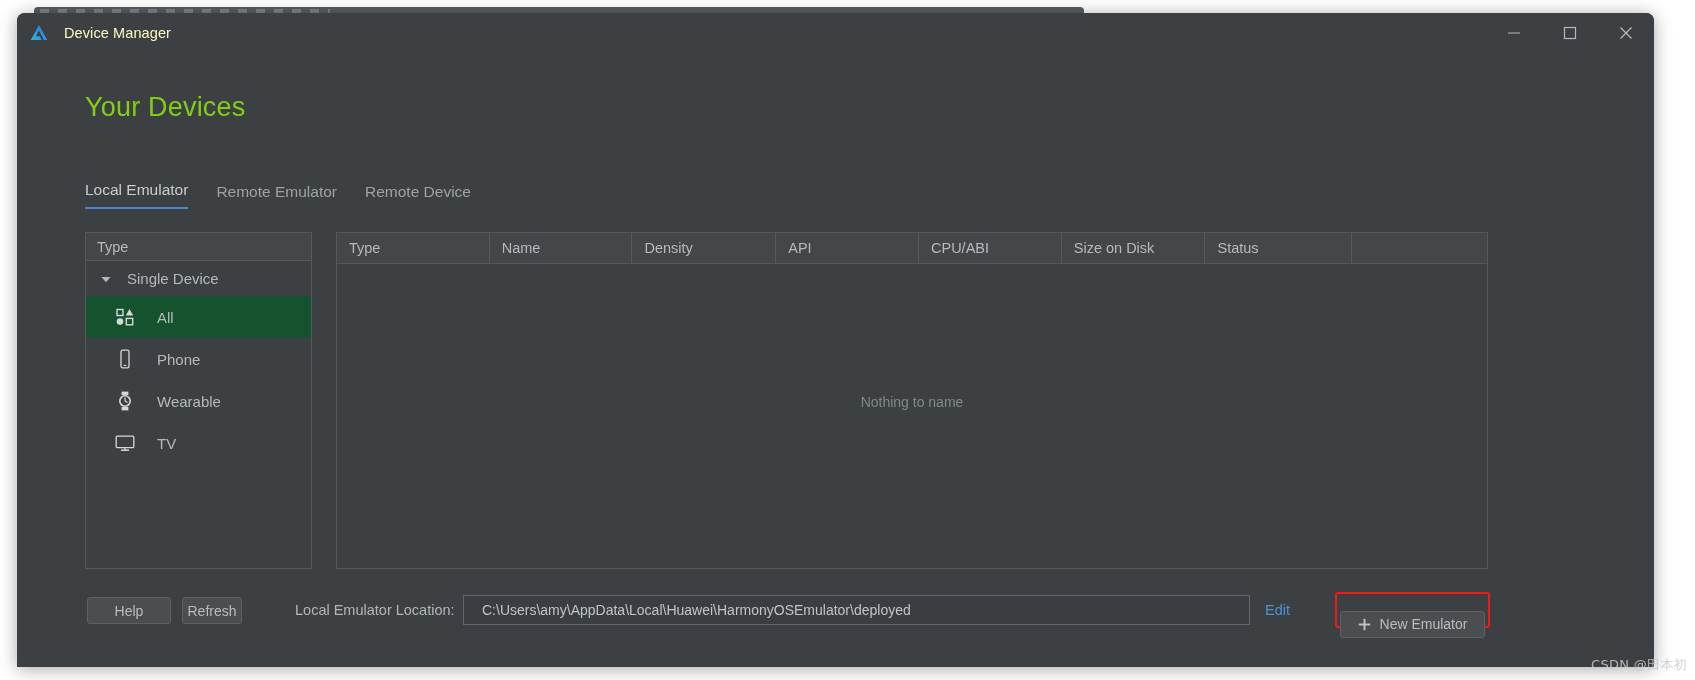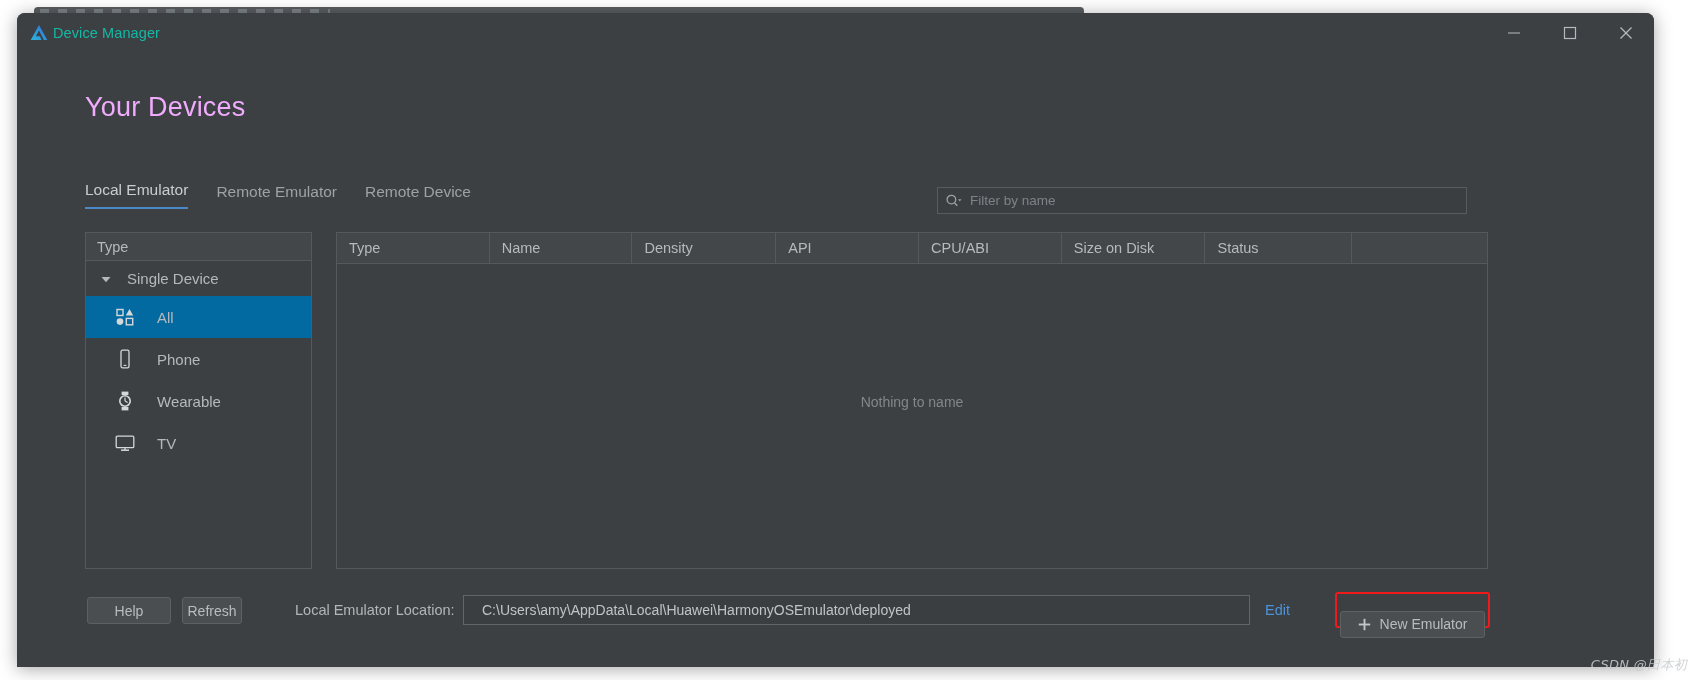--- a/index.html
+++ b/index.html
@@ -62,23 +62,23 @@
     display: flex;
     align-items: center;
   }
   #app-logo {
     margin-left: 11px;
     width: 22px;
     height: 22px;
     display: block;
   }
   #app-title {
-    margin-left: 3px;
+    margin-left: 14px;
     font-size: 14.5px;
-    color: #14b8a6;
+    color: #fef9c3;
     letter-spacing: .1px;
   }
   #win-controls {
     position: absolute;
     right: 0;
     top: 0;
     height: 40px;
     display: flex;
     align-items: center;
   }
@@ -96,21 +96,21 @@
     position: relative;
     height: 614px;
     background: #3c4043;
   }
 
   #page-title {
     position: absolute;
     left: 68px;
     top: 39px;
     font-size: 27px;
-    color: #f0abfc;
+    color: #84cc16;
     font-weight: 400;
     letter-spacing: .2px;
   }
 
   
   #tabs {
     position: absolute;
     left: 68px;
     top: 128px;
     display: flex;
@@ -201,21 +201,21 @@
     margin-left: 15px;
     font-size: 15px;
     color: #b4b8bb;
   }
   .type-item {
     height: 42px;
     display: flex;
     align-items: center;
     box-sizing: border-box;
   }
-  .type-item.selected { background: #0369a1; }
+  .type-item.selected { background: #14532d; }
   .type-item .ti-icon {
     margin-left: 29px;
     width: 20px;
     height: 20px;
     flex: 0 0 auto;
     display: flex;
     align-items: center;
     justify-content: center;
   }
   .type-item .ti-label {
@@ -362,21 +362,20 @@
   #watermark {
     position: absolute;
     right: 8px;
     bottom: 6px;
     font-size: 13px;
     color: #c8ccce;
     opacity: .85;
     font-family: "DejaVu Sans", sans-serif;
     letter-spacing: .3px;
     white-space: nowrap;
-    font-style: italic;
   }
 </style>
 </head>
 <body>
 
 <div id="desktop">
   <div id="ghost-window"></div>
   <div id="ghost-window-bits"></div>
 </div>
 
@@ -417,28 +416,20 @@
   <div id="content">
 
     <div id="page-title">Your Devices</div>
 
     <div id="tabs">
       <div class="tab active">Local Emulator</div>
       <div class="tab">Remote Emulator</div>
       <div class="tab">Remote Device</div>
     </div>
 
-    <div id="filter-box">
-      <svg id="filter-icon" viewBox="0 0 18 16">
-        <circle cx="6.4" cy="6.6" r="4.3" fill="none" stroke="#9ca1a4" stroke-width="1.3"></circle>
-        <line x1="9.6" y1="9.9" x2="12.3" y2="12.8" stroke="#9ca1a4" stroke-width="1.4"></line>
-        <path d="M13.2 6.2 L16.4 6.2 L14.8 8.4 Z" fill="#9ca1a4"></path>
-      </svg>
-      <input id="filter-input" type="text" placeholder="Filter by name" style="">
-    </div>
 
     <div id="type-panel">
       <div id="type-panel-header">
         <span>Type</span>
       </div>
 
       <div id="group-row">
         <svg id="group-caret" viewBox="0 0 12 12">
           <path d="M1.5 4 L10.5 4 L6 9.2 Z" fill="#b4b8bb"></path>
         </svg>

